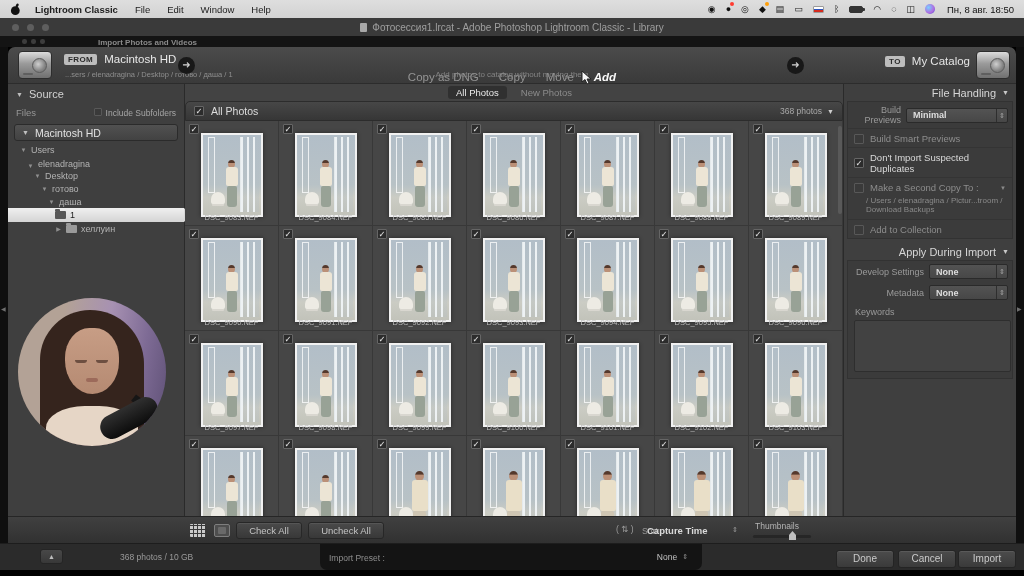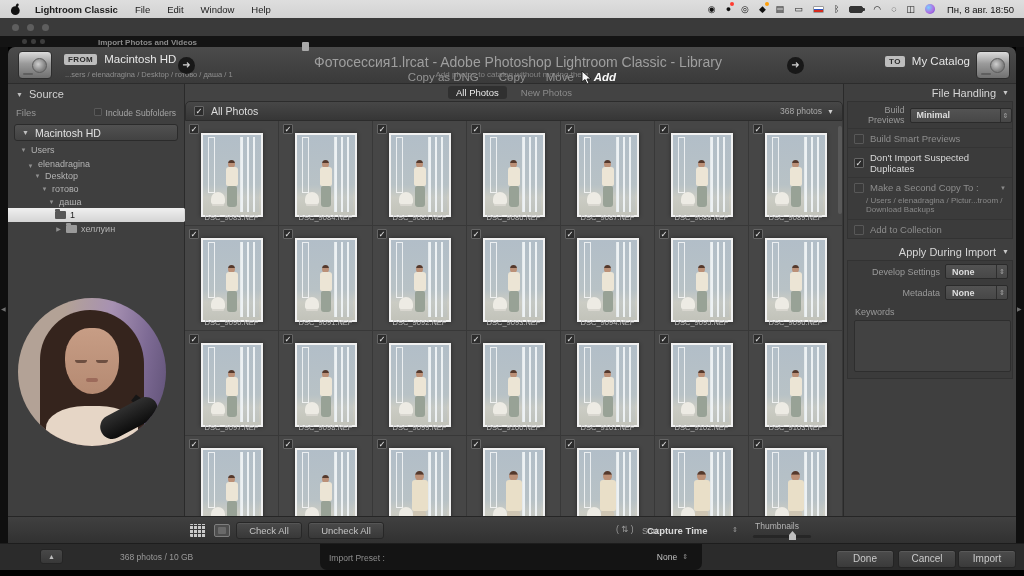--- a/index.html
+++ b/index.html
@@ -22,21 +22,21 @@
   .siri { width:10px; height:10px; border-radius:50%; display:inline-block;
           background:radial-gradient(circle at 35% 35%, #7ad0ff, #b06ae0 60%, #2b4bd0); }
   #clock { font-size:9.5px; color:#111; margin-left:2px; }
 
   
   #titlebar { position:absolute; top:18px; left:0; width:1024px; height:18px; background:#3a3a3a; z-index:19; }
   .tl { position:absolute; top:5.5px; width:7px; height:7px; border-radius:50%; background:#5e5e5e; }
   #titlebar .t1 { left:12px; } #titlebar .t2 { left:27px; } #titlebar .t3 { left:42px; }
   #titlebar-center { position:absolute; left:0; right:0; top:4px; display:flex; justify-content:center; align-items:center; gap:5px; }
   .docicon { width:7px; height:9px; background:#a9a9a9; border-radius:1px; }
-  #window-title { font-size:14px; color:#9f9f9f;margin-top:32px; }
+  #window-title { font-size:10px; color:#9f9f9f; }
 
   
   #importstrip { position:absolute; top:36px; left:0; width:1024px; height:11px; background:#141414; z-index:18; }
   .mini-dot { position:absolute; top:3px; width:4.5px; height:4.5px; border-radius:50%; background:#3d3d3d; }
   #importstrip .m1{left:22px;} #importstrip .m2{left:31px;} #importstrip .m3{left:40px;}
   #import-window-title { position:absolute; left:98px; top:1.5px; font-size:8px; font-weight:bold; color:#8a8a8a; }
 
   
   #importheader { position:absolute; top:47px; left:8px; width:1008px; height:37px; border-radius:7px 7px 0 0;
                   background:linear-gradient(#4b4b4b,#3a3a3a); border-bottom:1px solid #2c2c2c; z-index:10; }
@@ -142,21 +142,21 @@
   .fname { position:absolute; left:0; bottom:3px; width:100%; text-align:center; font-size:7.5px; color:#bdbdbd; }
   #gridscroll { position:absolute; right:1px; top:42px; width:4px; height:88px; background:#6a6a6a; border-radius:2px; opacity:.55; }
 
   
   #rightpanel { position:absolute; left:843px; top:84px; width:173px; height:432px; background:#3f3f3f; border-left:1px solid #2a2a2a; z-index:5; }
   .rp-head { height:17px; display:flex; justify-content:flex-end; align-items:center; gap:6px; padding:0 7px; }
   .rp-title { font-size:11px; color:#d6d6d6; }
   .rp-head .caret { font-size:7px; color:#c9c9c9; }
   .rp-box { margin:0 3px; border:1px solid #323232; background:#3b3b3b; }
   .bp-row, .ap-row { display:flex; align-items:center; gap:5px; padding:3px 4px; }
-  .bp-label, .ap-label { flex:1; text-align:right; font-size:9px; color:#9a9a9a;margin-left:16px; }
+  .bp-label, .ap-label { flex:1; text-align:right; font-size:9px; color:#9a9a9a; }
   .ap-label { flex:none; width:72px; }
   .dd { height:15px; flex:none; width:102px; background:linear-gradient(#535353,#474747); border:1px solid #2a2a2a;
         border-radius:2px; display:flex; align-items:center; padding:0 0 0 6px; color:#dedede; font-size:9px; }
   .dd.grow { flex:1; width:auto; }
   .dd-val { flex:1; font-weight:bold; }
   .dd-sp { width:11px; border-left:1px solid #2e2e2e; text-align:center; color:#a5a5a5; font-size:7px; align-self:stretch; line-height:14px; }
   .fh-row { display:flex; align-items:center; gap:6px; padding:4px 6px 3px; border-top:1px solid #343434; font-size:9.5px; color:#8d8d8d; }
   .fh-row.on { color:#dadada; }
   .fh-row .caret { margin-left:auto; font-size:6px; color:#8a8a8a; }
   .fh-sub { padding:0 6px 5px 18px; font-size:8px; color:#8a8a8a; border-top:0; }

